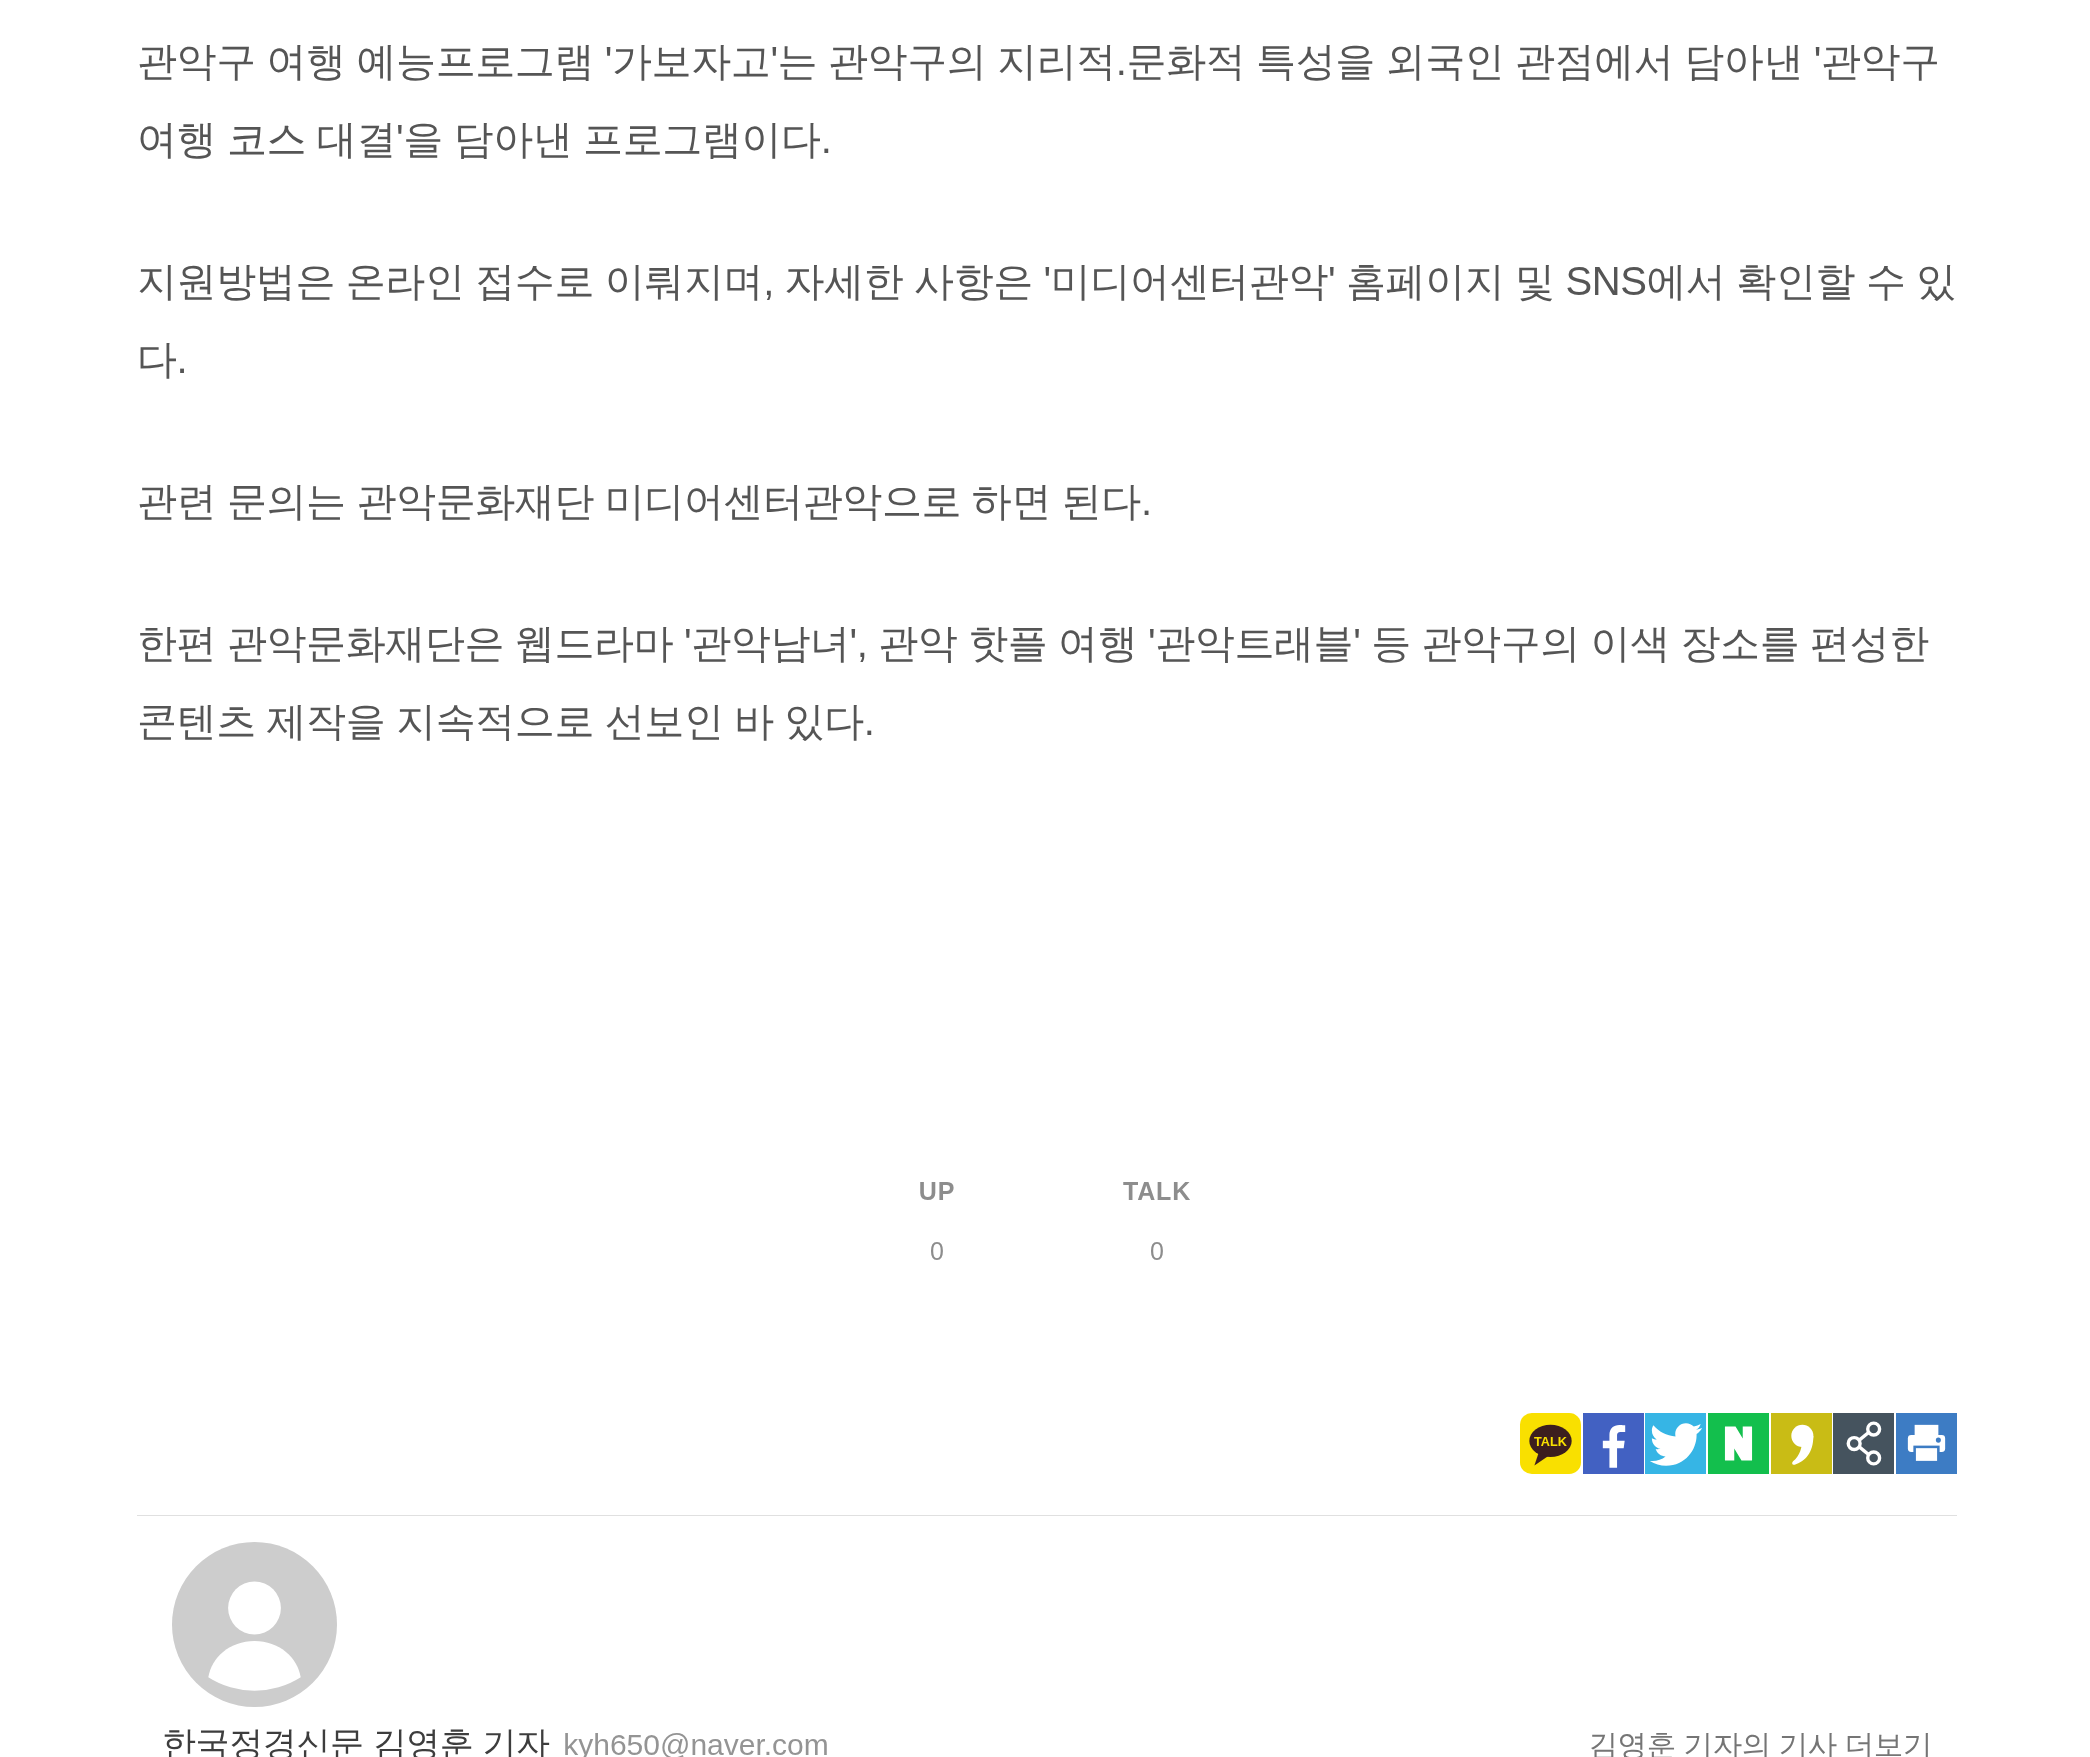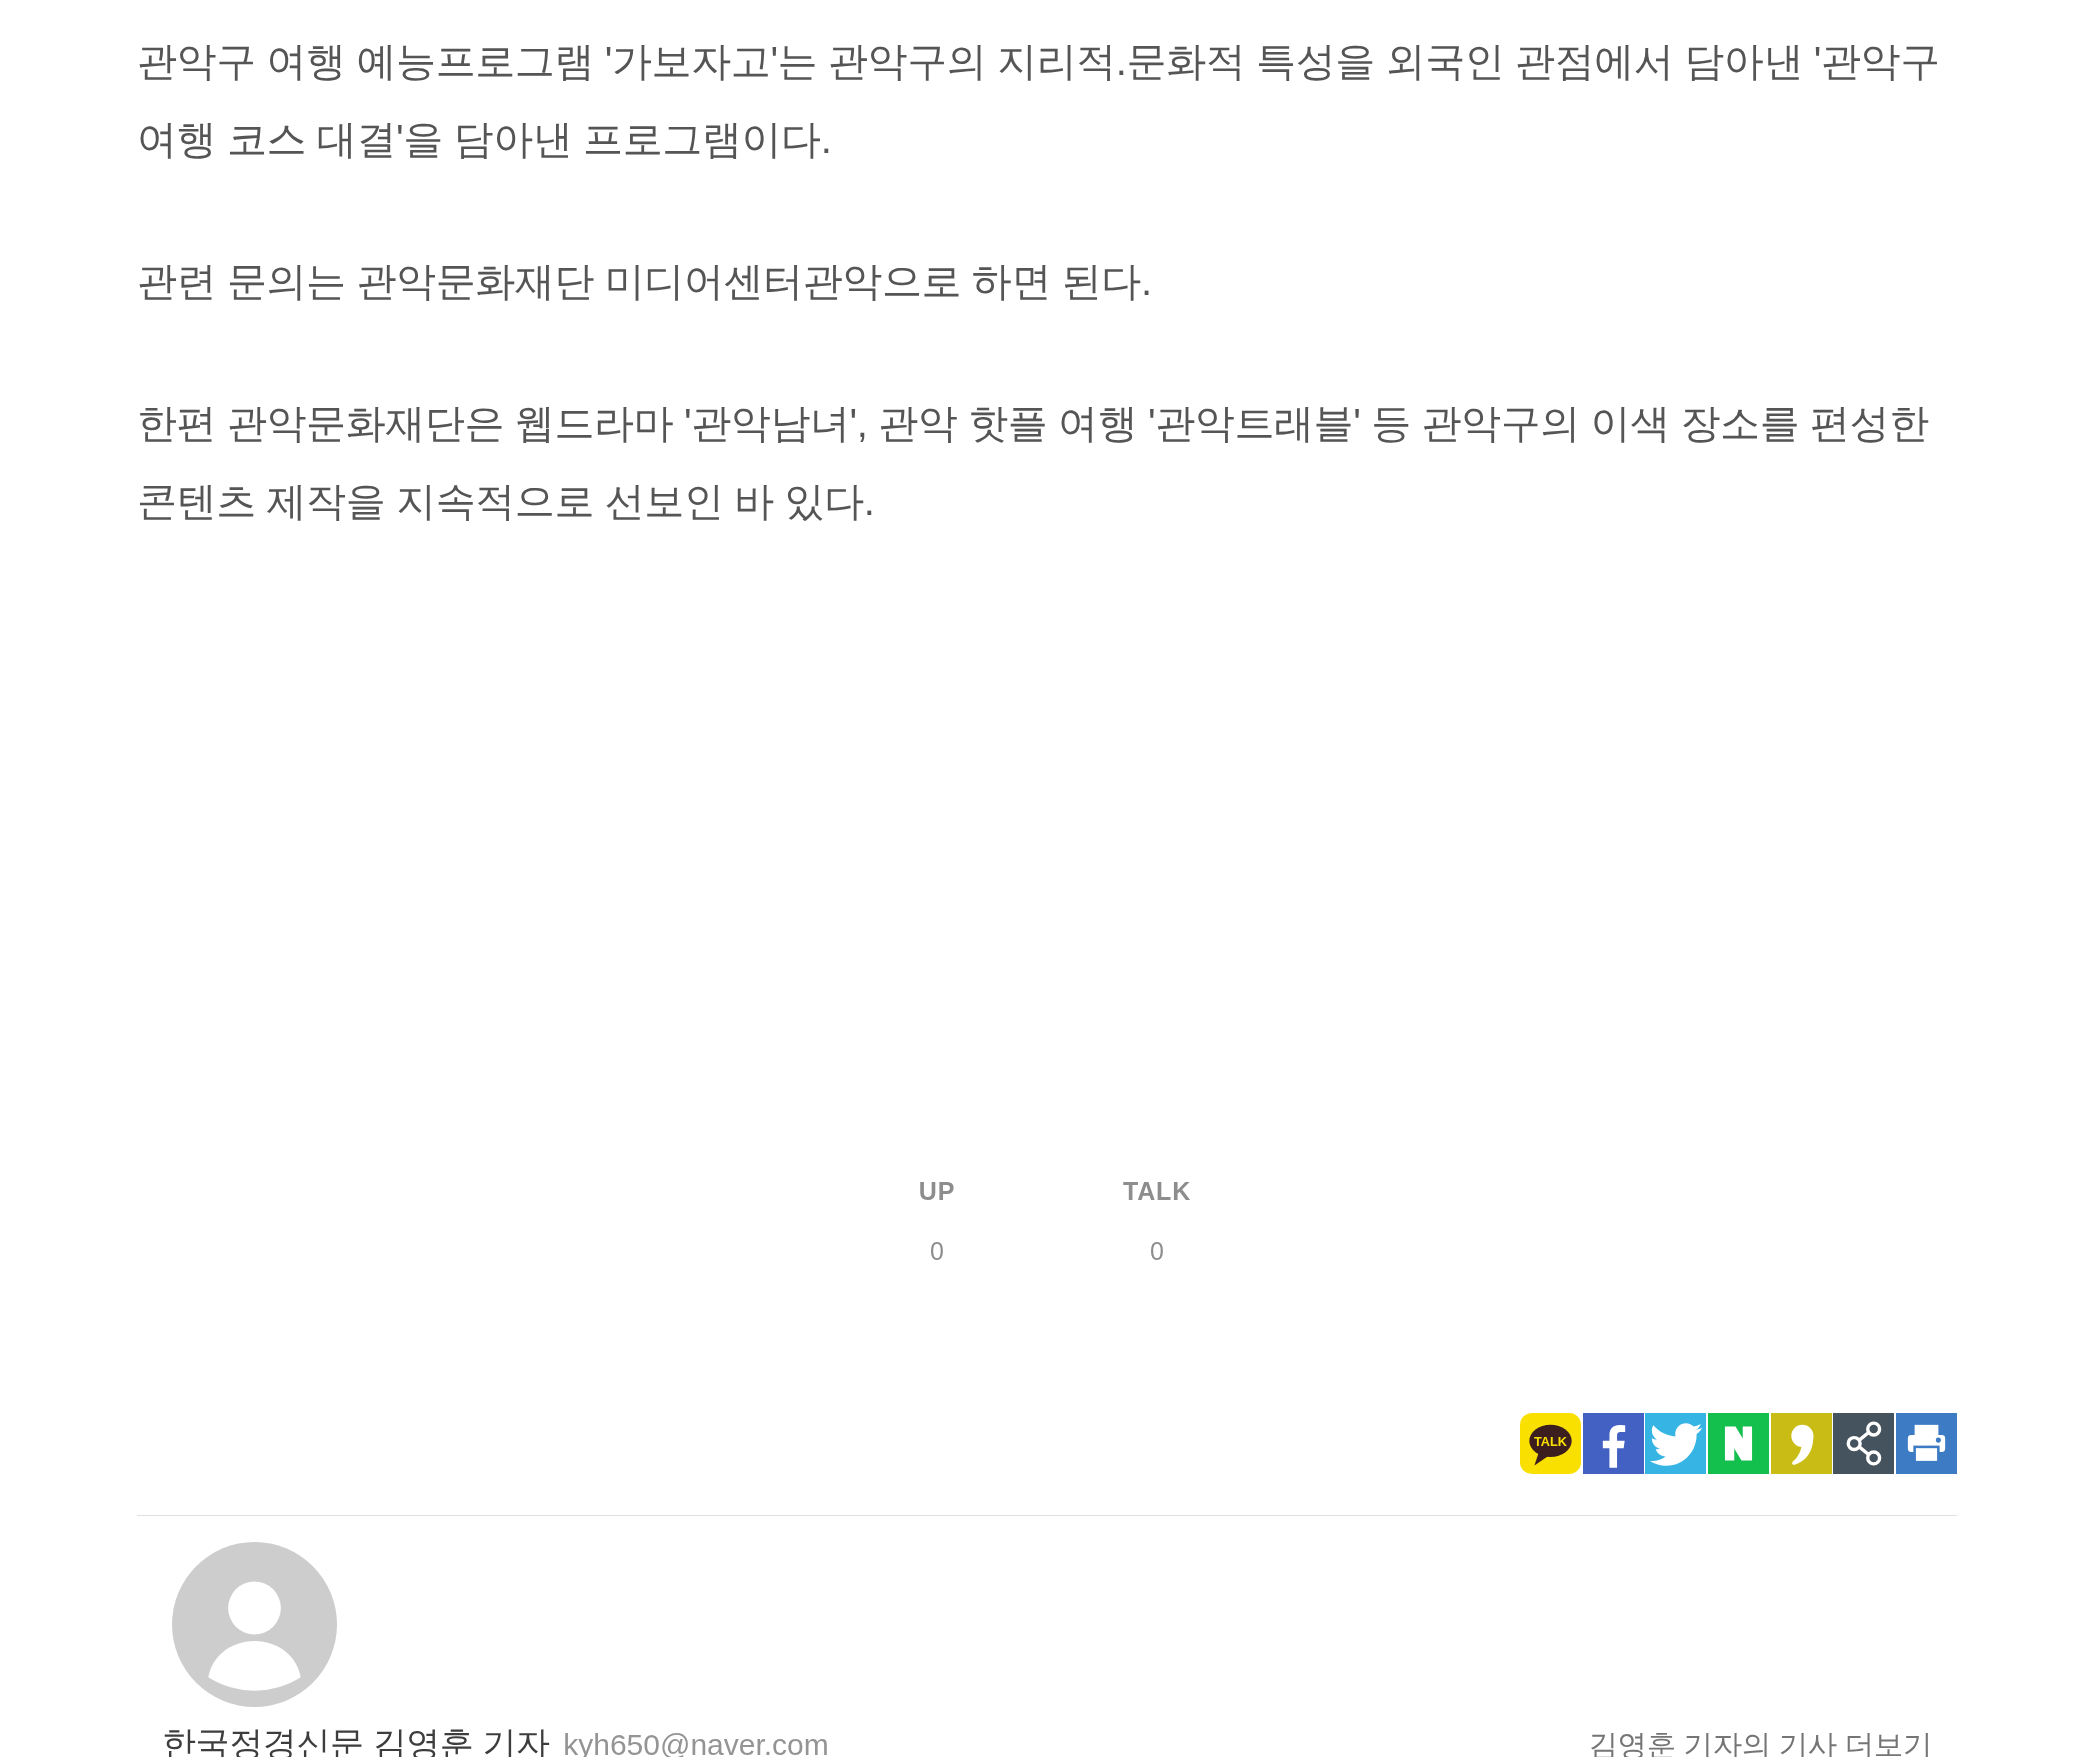--- a/index.html
+++ b/index.html
@@ -78,20 +78,21 @@
   .more-link{font-size:29.5px;color:#757575;letter-spacing:-0.4px;cursor:pointer;}
   .svg-text{font-family:"Liberation Sans",sans-serif;font-weight:bold;}
 </style>
 </head>
 <body>
 
 <div class="page">
   <div class="content">
 
     <p class="article-para">관악구 여행 예능프로그램 '가보자고'는 관악구의 지리적.문화적 특성을 외국인 관점에서 담아낸 '관악구 여행 코스 대결'을 담아낸 프로그램이다.</p>
+    <p class="article-para">지원방법은 온라인 접수로 이뤄지며, 자세한 사항은 '미디어센터관악' 홈페이지 및 SNS에서 확인할 수 있다.</p>
     <p class="article-para">관련 문의는 관악문화재단 미디어센터관악으로 하면 된다.</p>
     <p class="article-para">한편 관악문화재단은 웹드라마 '관악남녀', 관악 핫플 여행 '관악트래블' 등 관악구의 이색 장소를 편성한 콘텐츠 제작을 지속적으로 선보인 바 있다.</p>
 
     <div class="vote-row">
       <div class="vote-cell">
         <div class="vote-label">UP</div>
         <div class="vote-count">0</div>
       </div>
       <div class="vote-cell">
         <div class="vote-label">TALK</div>

